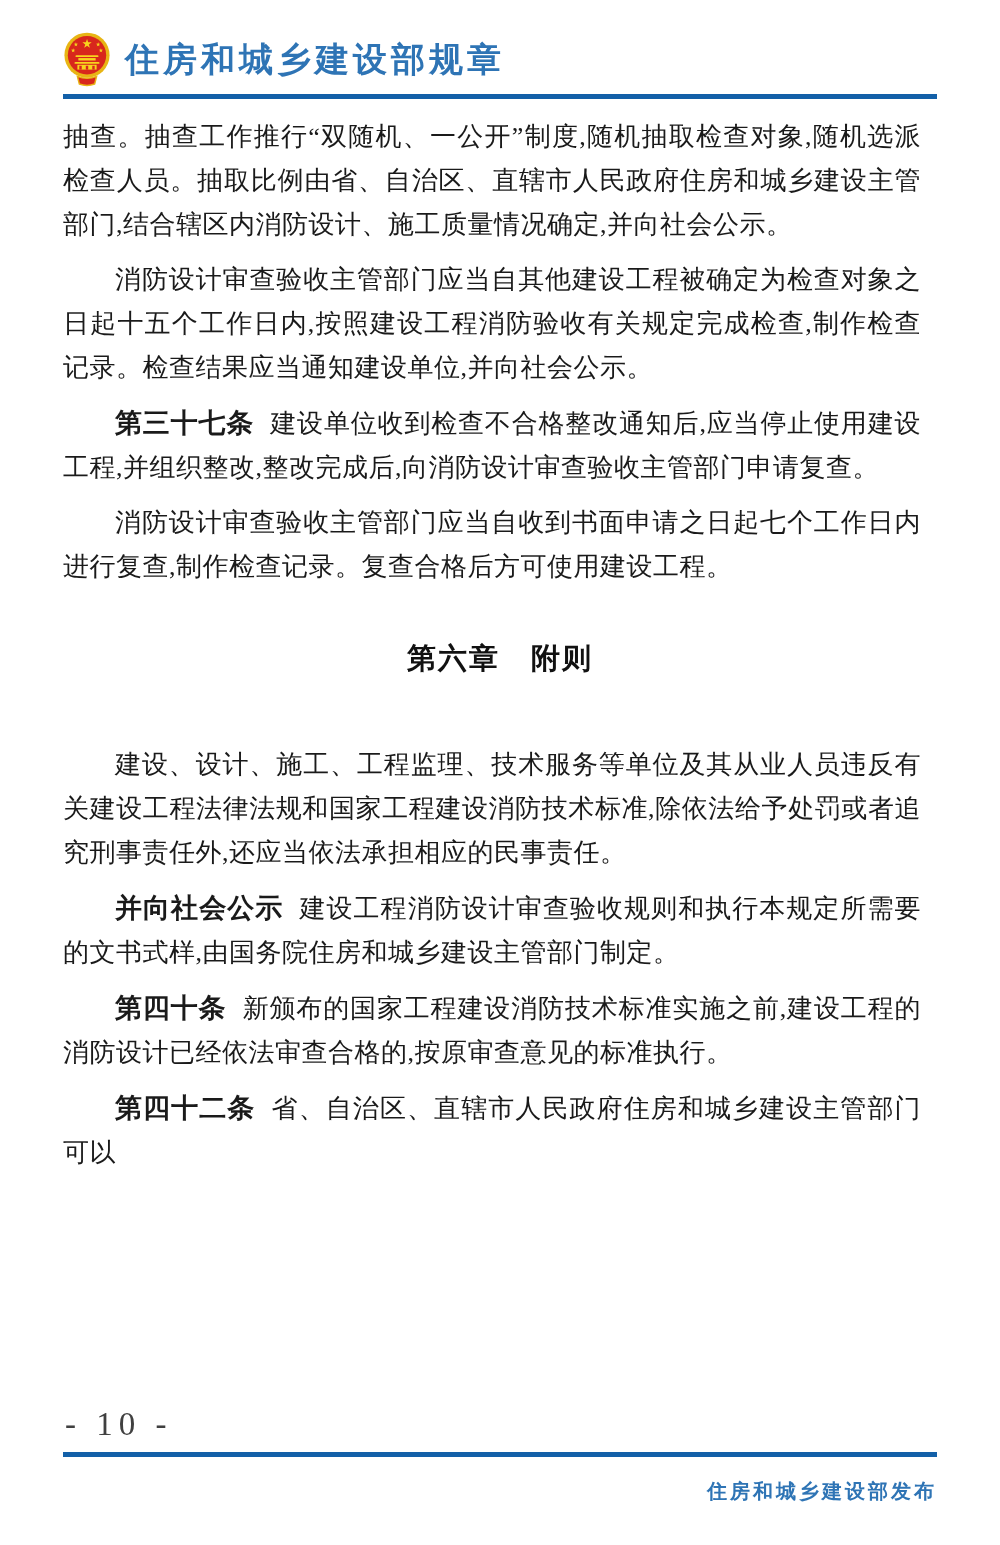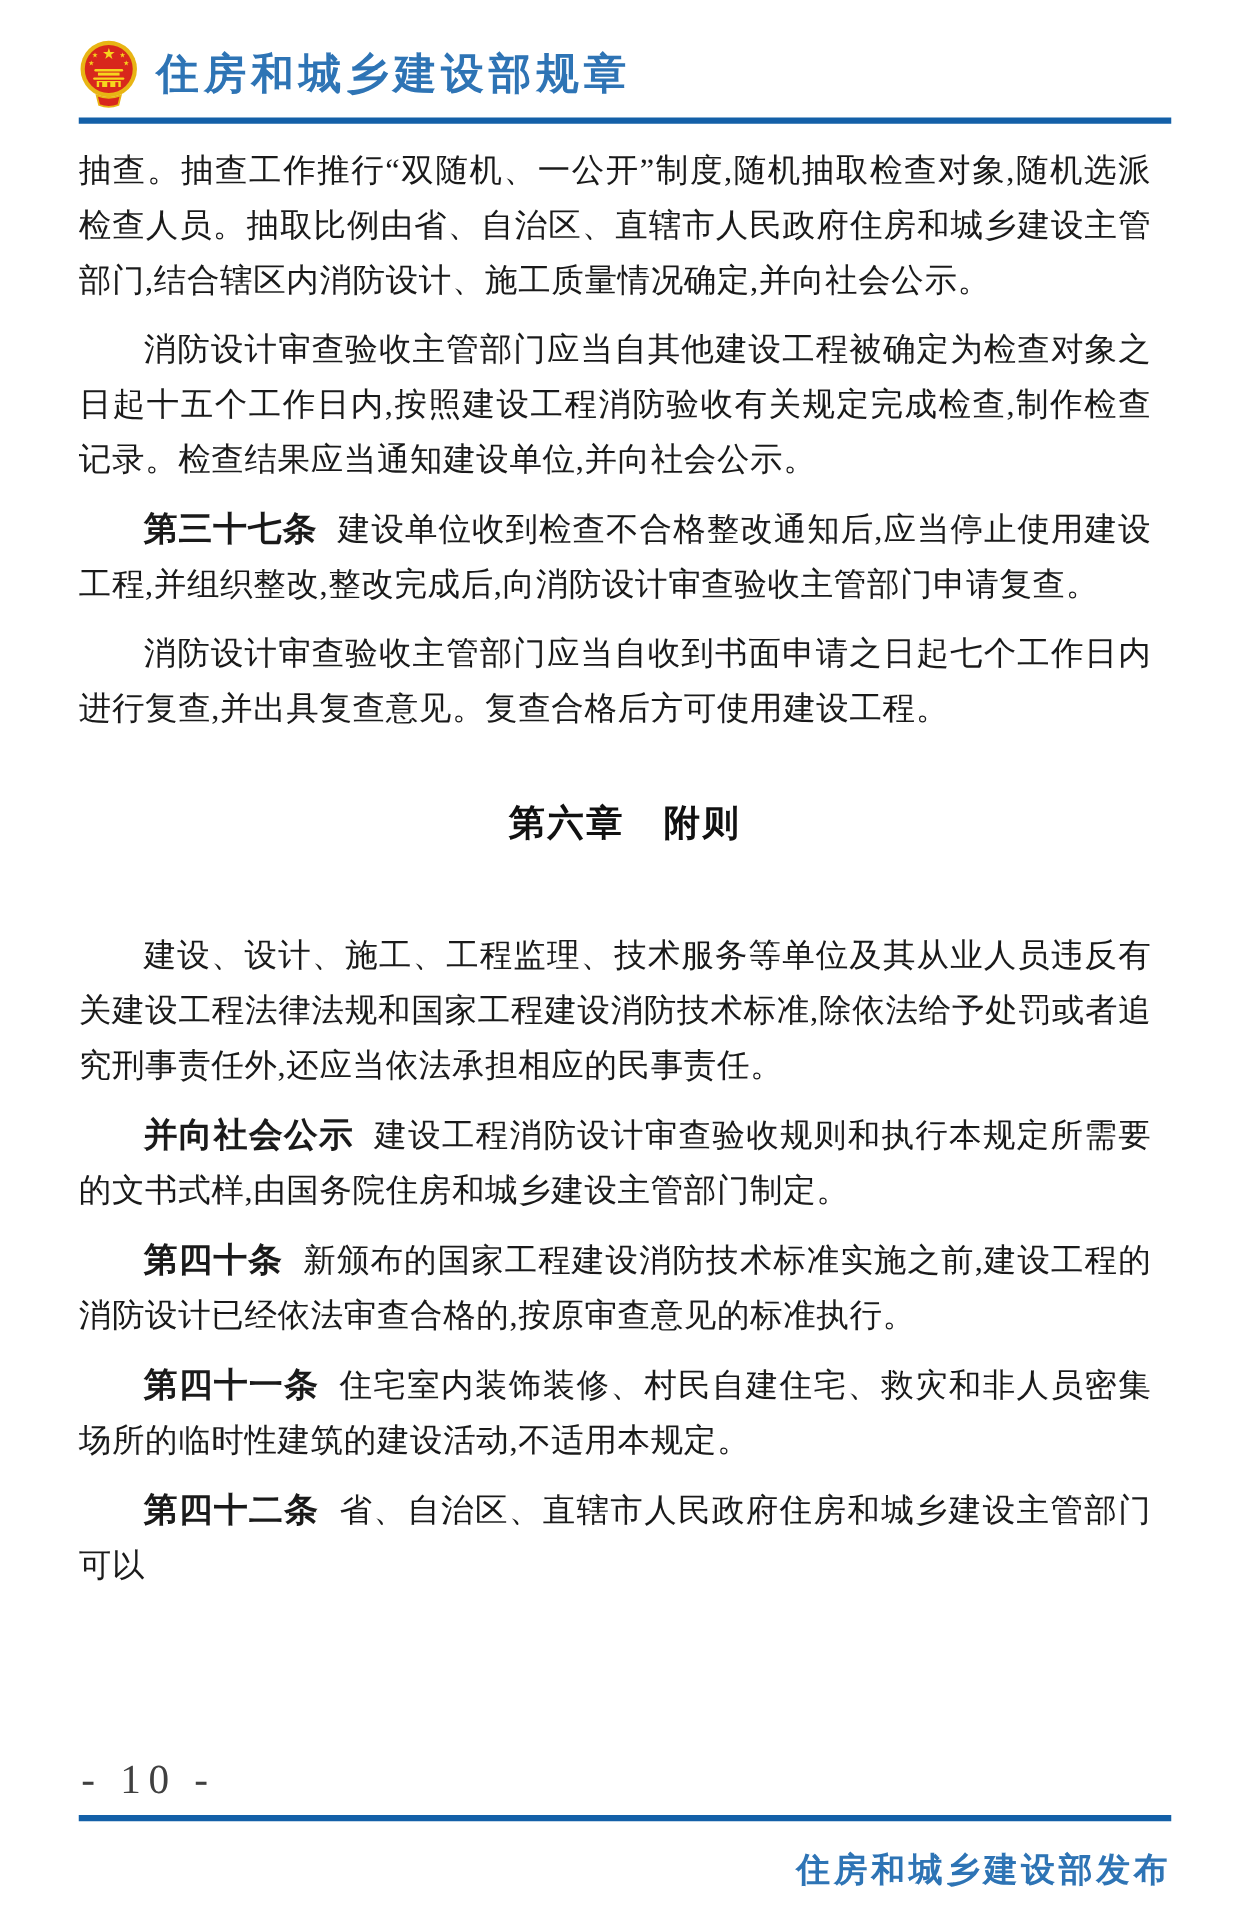--- a/index.html
+++ b/index.html
@@ -66,21 +66,21 @@
   }
   .footer-rule{
     position:absolute;
     left:63px; right:63px; top:1452px;
     border-top:5px solid #1360a8;
     height:0;
   }
   .footer-publisher{
     position:absolute;
     right:63px; top:1478px;
-    font-size:27px;
+    font-size:20px;
     font-weight:bold;
     letter-spacing:3px;
     color:#2e74b5;
   }
 </style>
 </head>
 <body>
 
 <div class="page">
 
@@ -108,28 +108,27 @@
         <path d="M30 92 Q50 100 70 92 L66 108 Q50 114 34 108 Z" fill="#d8271c" stroke="#e8b514" stroke-width="3"></path>
       </svg>
     </span>
     <span class="header-title">住房和城乡建设部规章</span>
   </div>
 
   <div class="body">
     <p class="para"><span>抽查。抽查工作推行“双随机、一公开”制度,随机抽取检查对象,随机选派检查人员。抽取比例由省、自治区、直辖市人民政府住房和城乡建设主管部门,结合辖区内消防设计、施工质量情况确定,并向社会公示。</span></p>
     <p class="para indent"><span>消防设计审查验收主管部门应当自其他建设工程被确定为检查对象之日起十五个工作日内,按照建设工程消防验收有关规定完成检查,制作检查记录。检查结果应当通知建设单位,并向社会公示。</span></p>
     <p class="para indent"><b class="term">第三十七条</b><span>建设单位收到检查不合格整改通知后,应当停止使用建设工程,并组织整改,整改完成后,向消防设计审查验收主管部门申请复查。</span></p>
-    <p class="para indent"><span>消防设计审查验收主管部门应当自收到书面申请之日起七个工作日内进行复查,并出具复查意见。复查合格后方可使用建设工程。</span></p>
+    <p class="para indent"><span>消防设计审查验收主管部门应当自收到书面申请之日起七个工作日内进行复查,制作检查记录。复查合格后方可使用建设工程。</span></p>
 
     <h2 class="chapter-heading">第六章　附则</h2>
 
     <p class="para indent"><span>建设、设计、施工、工程监理、技术服务等单位及其从业人员违反有关建设工程法律法规和国家工程建设消防技术标准,除依法给予处罚或者追究刑事责任外,还应当依法承担相应的民事责任。</span></p>
     <p class="para indent"><b class="term">并向社会公示</b><span>建设工程消防设计审查验收规则和执行本规定所需要的文书式样,由国务院住房和城乡建设主管部门制定。</span></p>
     <p class="para indent"><b class="term">第四十条</b><span>新颁布的国家工程建设消防技术标准实施之前,建设工程的消防设计已经依法审查合格的,按原审查意见的标准执行。</span></p>
-    <p class="para indent"><b class="term">第四十一条</b><span>住宅室内装饰装修、村民自建住宅、救灾和非人员密集场所的临时性建筑的建设活动,不适用本规定。</span></p>
     <p class="para indent"><b class="term">第四十二条</b><span>省、自治区、直辖市人民政府住房和城乡建设主管部门可以</span></p>
   </div>
 
   <div class="page-number">- 10 -</div>
   <div class="footer-rule"></div>
   <div class="footer-publisher">住房和城乡建设部发布</div>
 
 </div>
 
 </body></html>

